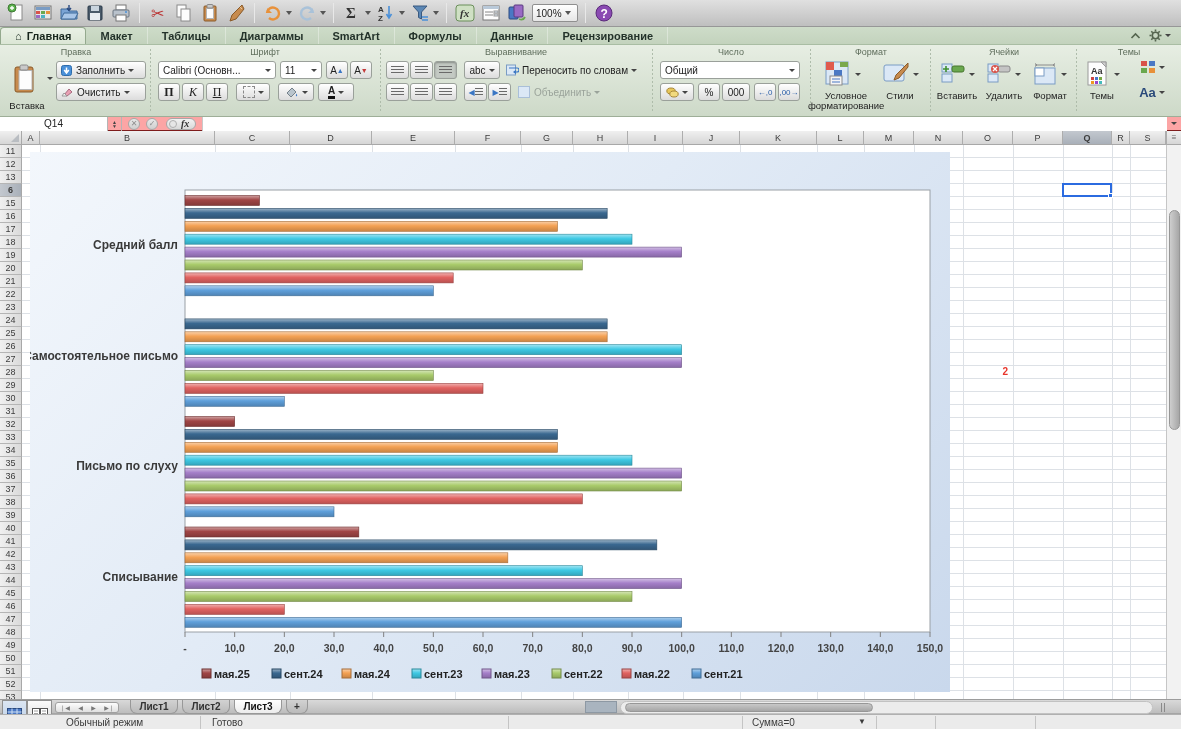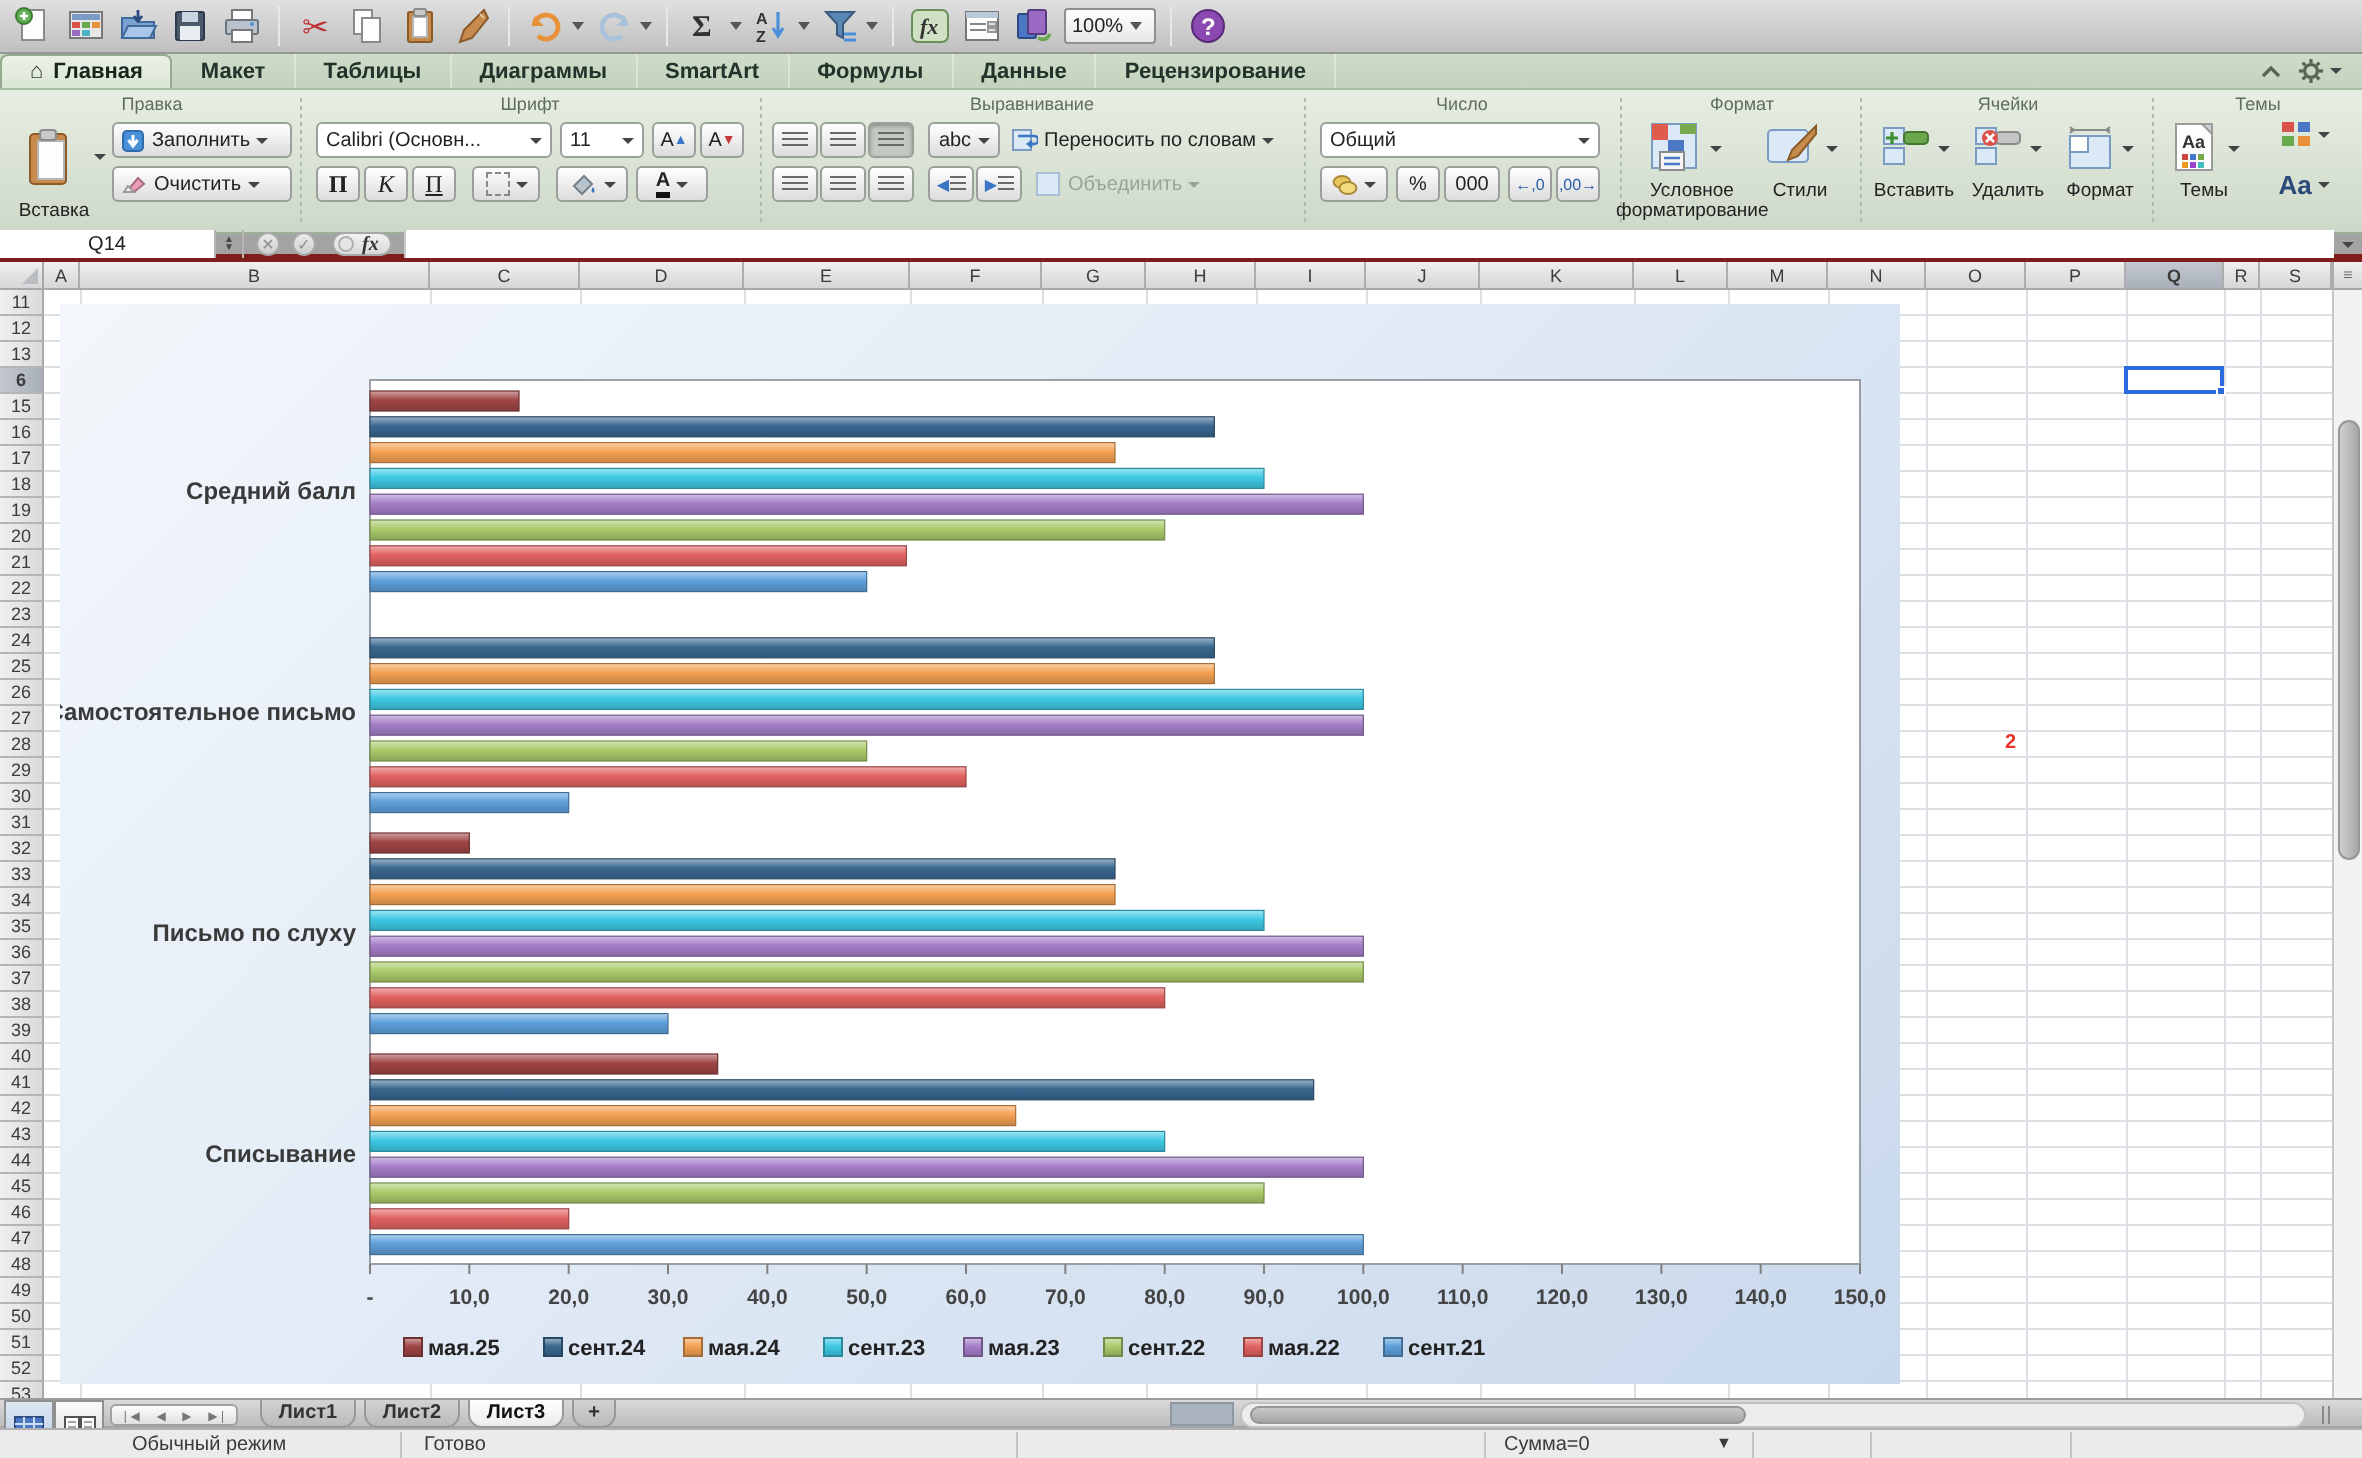--- a/index.html
+++ b/index.html
@@ -47,22 +47,22 @@
   .rbtn.disabled { color:#9aa39a; }
   .dd { width:0; height:0; border-left:3px solid transparent; border-right:3px solid transparent;
     border-top:3.5px solid #444; margin-left:3px; }
   .dd.dis { border-top-color:#9aa39a; }
   .big-label { position:absolute; text-align:center; font-size:9.5px; color:#222; line-height:10px; }
   .stripes { width:13px; height:9px;
     background:repeating-linear-gradient(to bottom,#6a6a6a 0 1px,transparent 1px 3px); }
   .serifchar { font-family:"Liberation Serif", serif; font-size:12px; }
 
   
-  #fbar { position:absolute; left:0; top:117px; width:1181px; height:14px; background:#a3a3a3;
-    border-bottom:4px solid #7f1d1d; display:flex; align-items:center; }
+  #fbar { position:absolute; left:0; top:117px; width:1181px; height:14px; background:#fca5a5;
+    border-bottom:1px solid #7f1d1d; display:flex; align-items:center; }
   #namebox { width:108px; height:14px; background:#fff; border-right:1px solid #b5b5b5;
     display:flex; align-items:center; justify-content:center; font-size:10px; color:#222; }
   #namestep { width:14px; height:14px; border-right:1px solid #b5b5b5; display:flex; flex-direction:column;
     align-items:center; justify-content:center; font-size:5px; color:#444; line-height:4px; }
   .fbtn { width:12px; height:12px; border-radius:50%; background:linear-gradient(#e9e9e9,#cfcfcf);
     border:1px solid #a8a8a8; color:#8f8f8f; font-size:8px; display:flex; align-items:center; justify-content:center;
     margin-left:6px; }
   #fxpill { height:12px; border-radius:7px; background:linear-gradient(#f2f2f2,#d9d9d9); border:1px solid #a8a8a8;
     display:flex; align-items:center; margin-left:8px; padding:0 6px 0 2px; }
   #fxpill .dot { width:8px; height:8px; border-radius:50%; background:#e6e6e6; border:1px solid #b0b0b0; margin-right:4px; }

